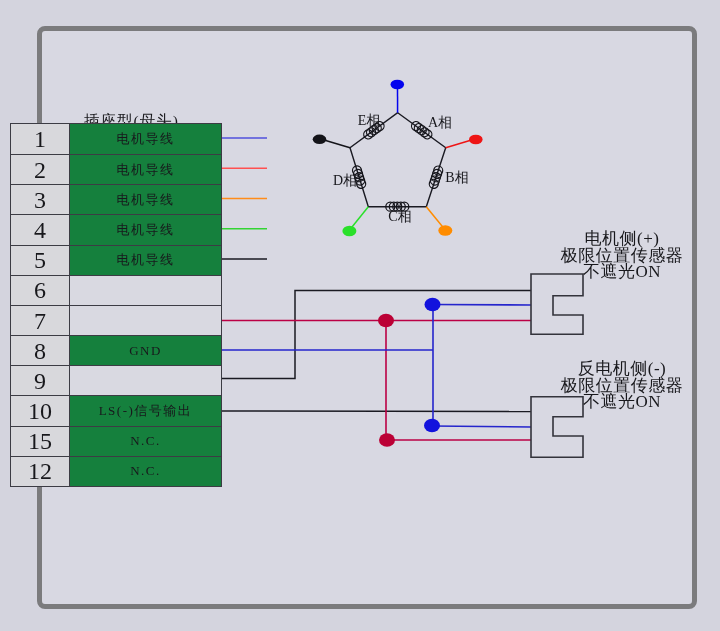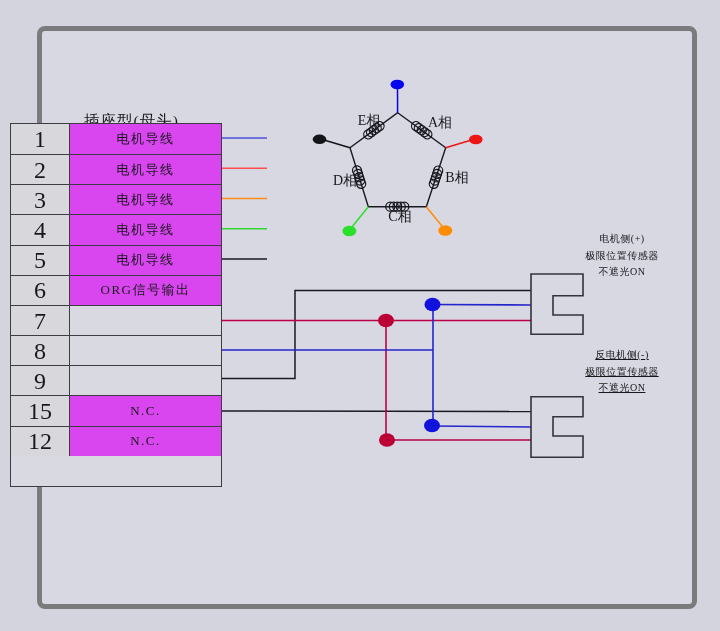--- a/index.html
+++ b/index.html
@@ -30,29 +30,29 @@
     background:#d9d9e1;
   }
   .pin-row{display:grid;grid-template-columns:59px 1fr;border-top:1.5px solid #3c3c44;min-height:0;}
   .pin-row:first-child{border-top:none;}
   .pin-num{
     border-right:1.5px solid #3c3c44;background:#d8d8dc;
     display:flex;align-items:center;justify-content:center;
     font-size:24px;line-height:1;
   }
   .pin-desc{
-    background:#d946ef;display:flex;align-items:center;justify-content:center;
+    background:#15803d;display:flex;align-items:center;justify-content:center;
     font-size:13px;letter-spacing:1.5px;
   }
   .sensor-label{
     position:absolute;width:124px;text-align:center;
-    font-size:10px;line-height:16.5px;letter-spacing:0.5px;
+    font-size:17px;line-height:16.5px;letter-spacing:0.5px;
   }
   #sensor-label-plus{left:560px;top:231px;}
-  #sensor-label-minus{left:560px;top:347px;text-decoration:underline;}
+  #sensor-label-minus{left:560px;top:361px;}
 </style>
 </head>
 <body>
 
 <div>
 
   <div class="frame"></div>
 
   <svg class="overlay" width="720" height="631" viewBox="0 0 720 631">
 
@@ -160,30 +160,34 @@
     <div class="pin-row">
       <div class="pin-num">4</div>
       <div class="pin-desc">电机导线</div>
     </div>
     <div class="pin-row">
       <div class="pin-num">5</div>
       <div class="pin-desc">电机导线</div>
     </div>
     <div class="pin-row">
       <div class="pin-num">6</div>
-      <div class="pin-desc">ORG信号输出</div>
     </div>
     <div class="pin-row">
       <div class="pin-num">7</div>
     </div>
     <div class="pin-row">
       <div class="pin-num">8</div>
+      <div class="pin-desc">GND</div>
     </div>
     <div class="pin-row">
       <div class="pin-num">9</div>
+    </div>
+    <div class="pin-row">
+      <div class="pin-num">10</div>
+      <div class="pin-desc">LS(-)信号输出</div>
     </div>
     <div class="pin-row">
       <div class="pin-num">15</div>
       <div class="pin-desc">N.C.</div>
     </div>
     <div class="pin-row">
       <div class="pin-num">12</div>
       <div class="pin-desc">N.C.</div>
     </div>
   </div>

